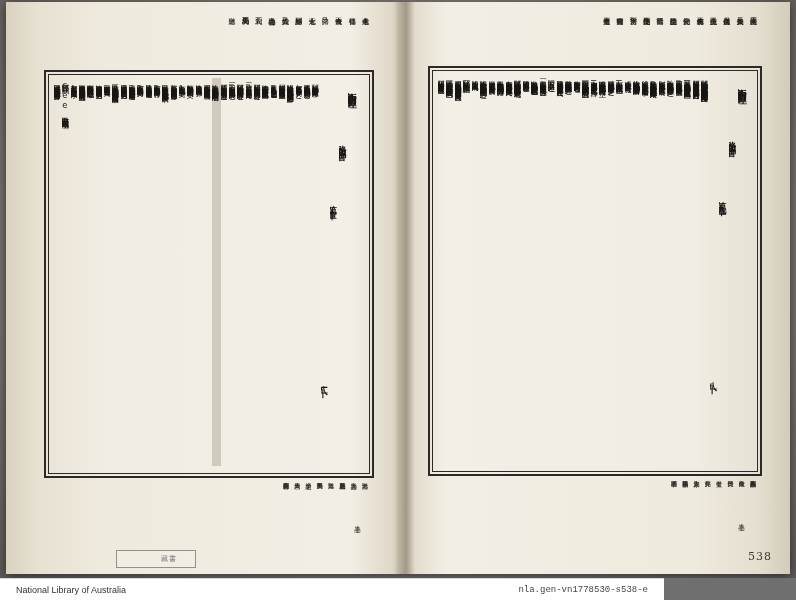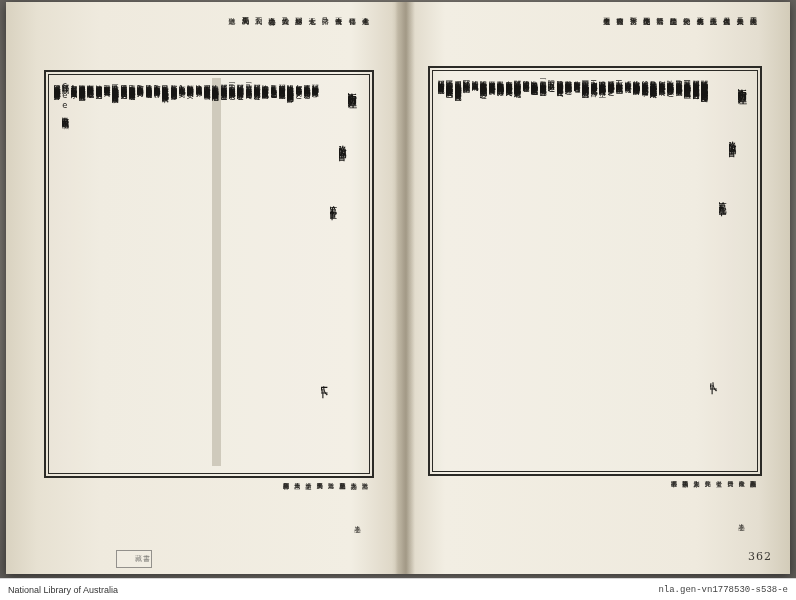--- a/index.html
+++ b/index.html
@@ -177,45 +177,46 @@
   #runfoot-right { left: 336px; top: 514px; }
 
   
   #stamp {
     position: absolute;
     left: 110px; top: 548px;
     width: 34px; height: 16px;
     border: 1px solid rgba(70,70,70,.55);
     color: rgba(60,60,60,.65);
     font-size: 7px;
-    text-align: right;
+    text-align: left;
     line-height: 16px;
     letter-spacing: 1px;
     background: rgba(255,255,255,.12);
+    padding-left: 44px;
   }
   #folio-hand {
     position: absolute;
     right: 18px; top: 548px;
     font-family: "DejaVu Serif", serif;
     font-size: 11px;
     color: #3a3733;
     letter-spacing: 1px;
   }
 
   
   #metabar {
     position: absolute;
     left: 0; top: 578px;
-    width: 796px; height: 22px;
+    width: 664px; height: 22px;
     background: #ffffff;
     border-top: 1px solid #d7d7d7;
     display: flex;
     align-items: center;
     justify-content: space-between;
-    padding: 0 8px;
+    padding: 0 16px;
     box-sizing: border-box;
     font-family: "Liberation Sans", sans-serif;
     font-size: 9px;
     color: #333333;
   }
   #meta-left  { white-space: nowrap; }
   #meta-right { white-space: nowrap; color: #444; font-family: Liberation Mono, monospace; }
 </style>
 </head>
 <body>
@@ -365,21 +366,21 @@
           <span class="botnote">先葬父</span>
           <span class="botnote">先別家人</span>
           <span class="botnote">手執耒而顧後</span>
           <span class="botnote">不堪上帝國</span>
         </div>
 
         <div class="runfoot" id="runfoot-right">上卷</div>
       </div>
 
       <div id="stamp">藏書</div>
-      <div id="folio-hand">362</div>
+      <div id="folio-hand">538</div>
     </div>
   </div>
 
   <div id="metabar">
     <span id="meta-left">National Library of Australia</span>
     <span id="meta-right">nla.gen-vn1778530-s538-e</span>
   </div>
 
 </div>
 

